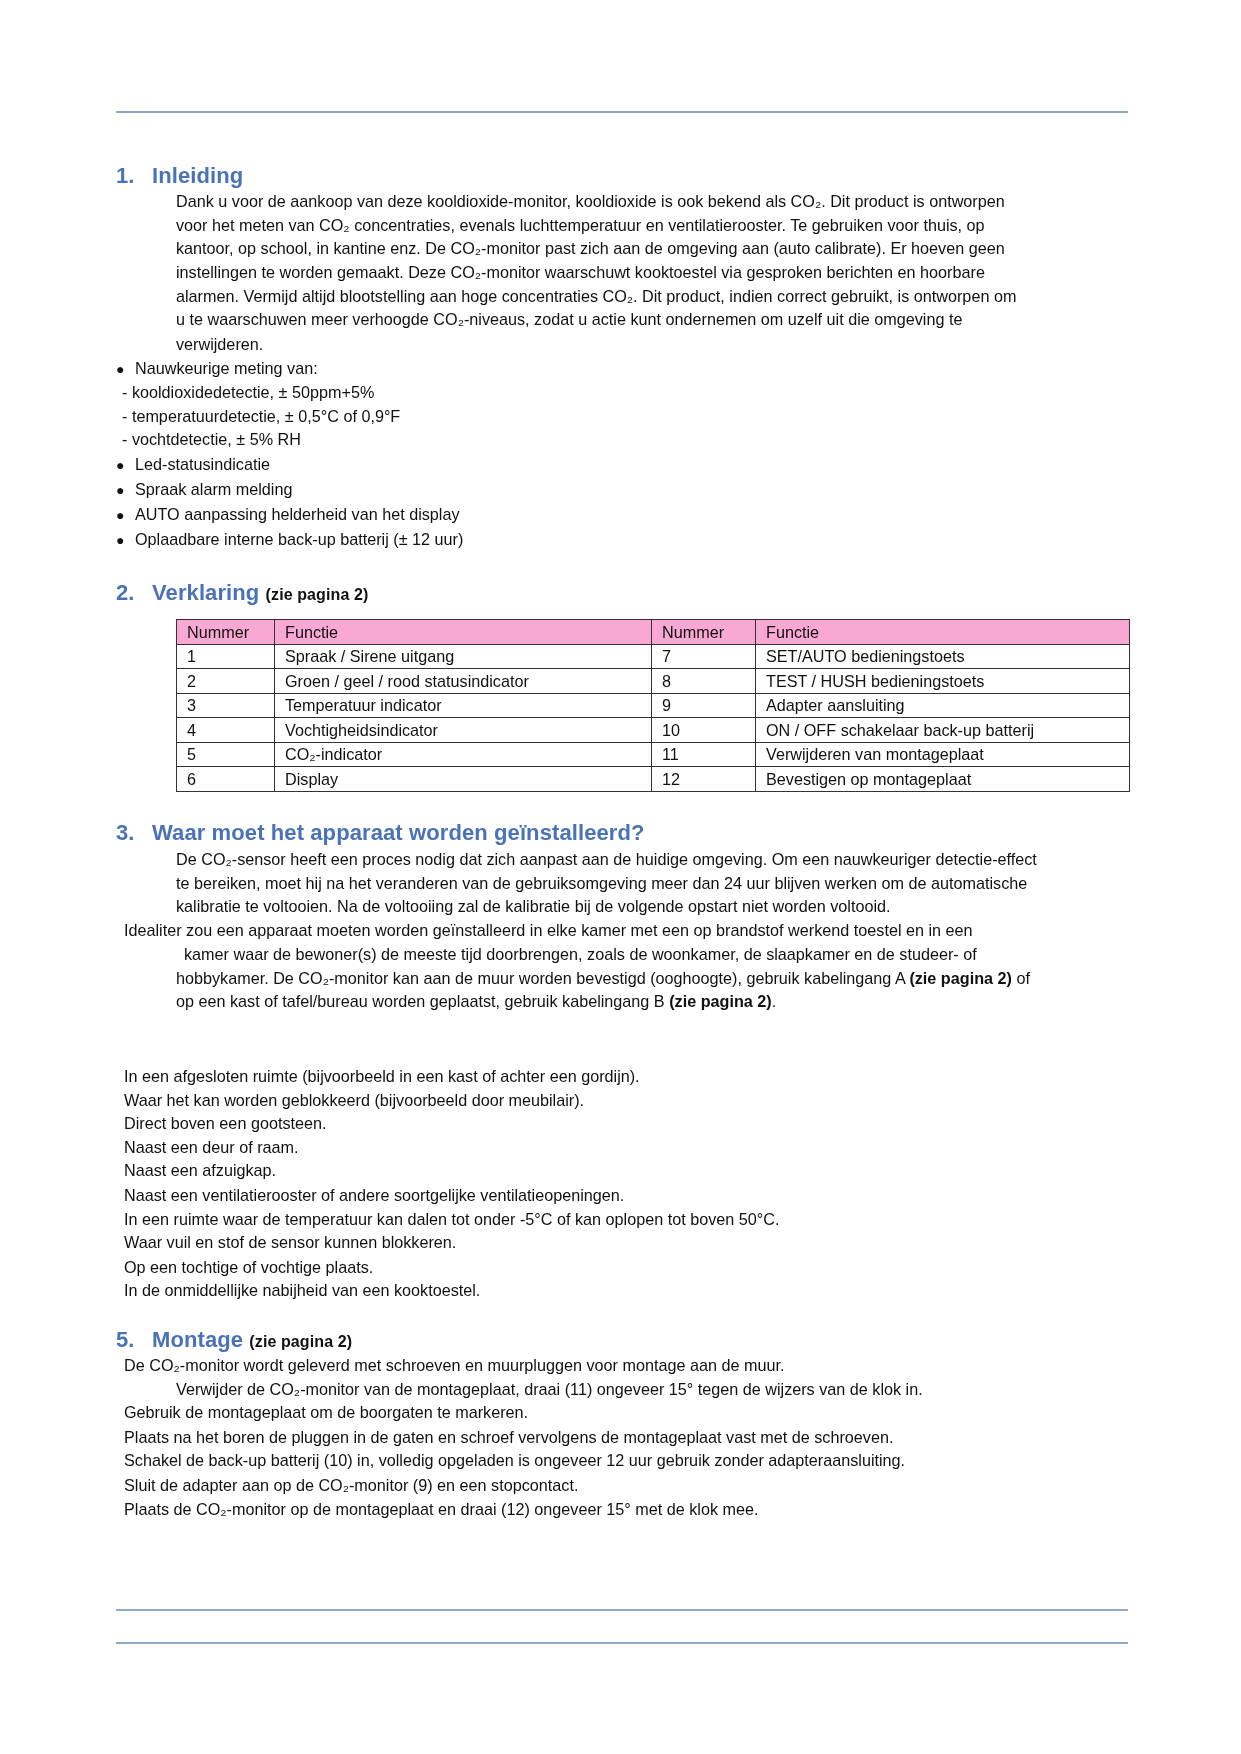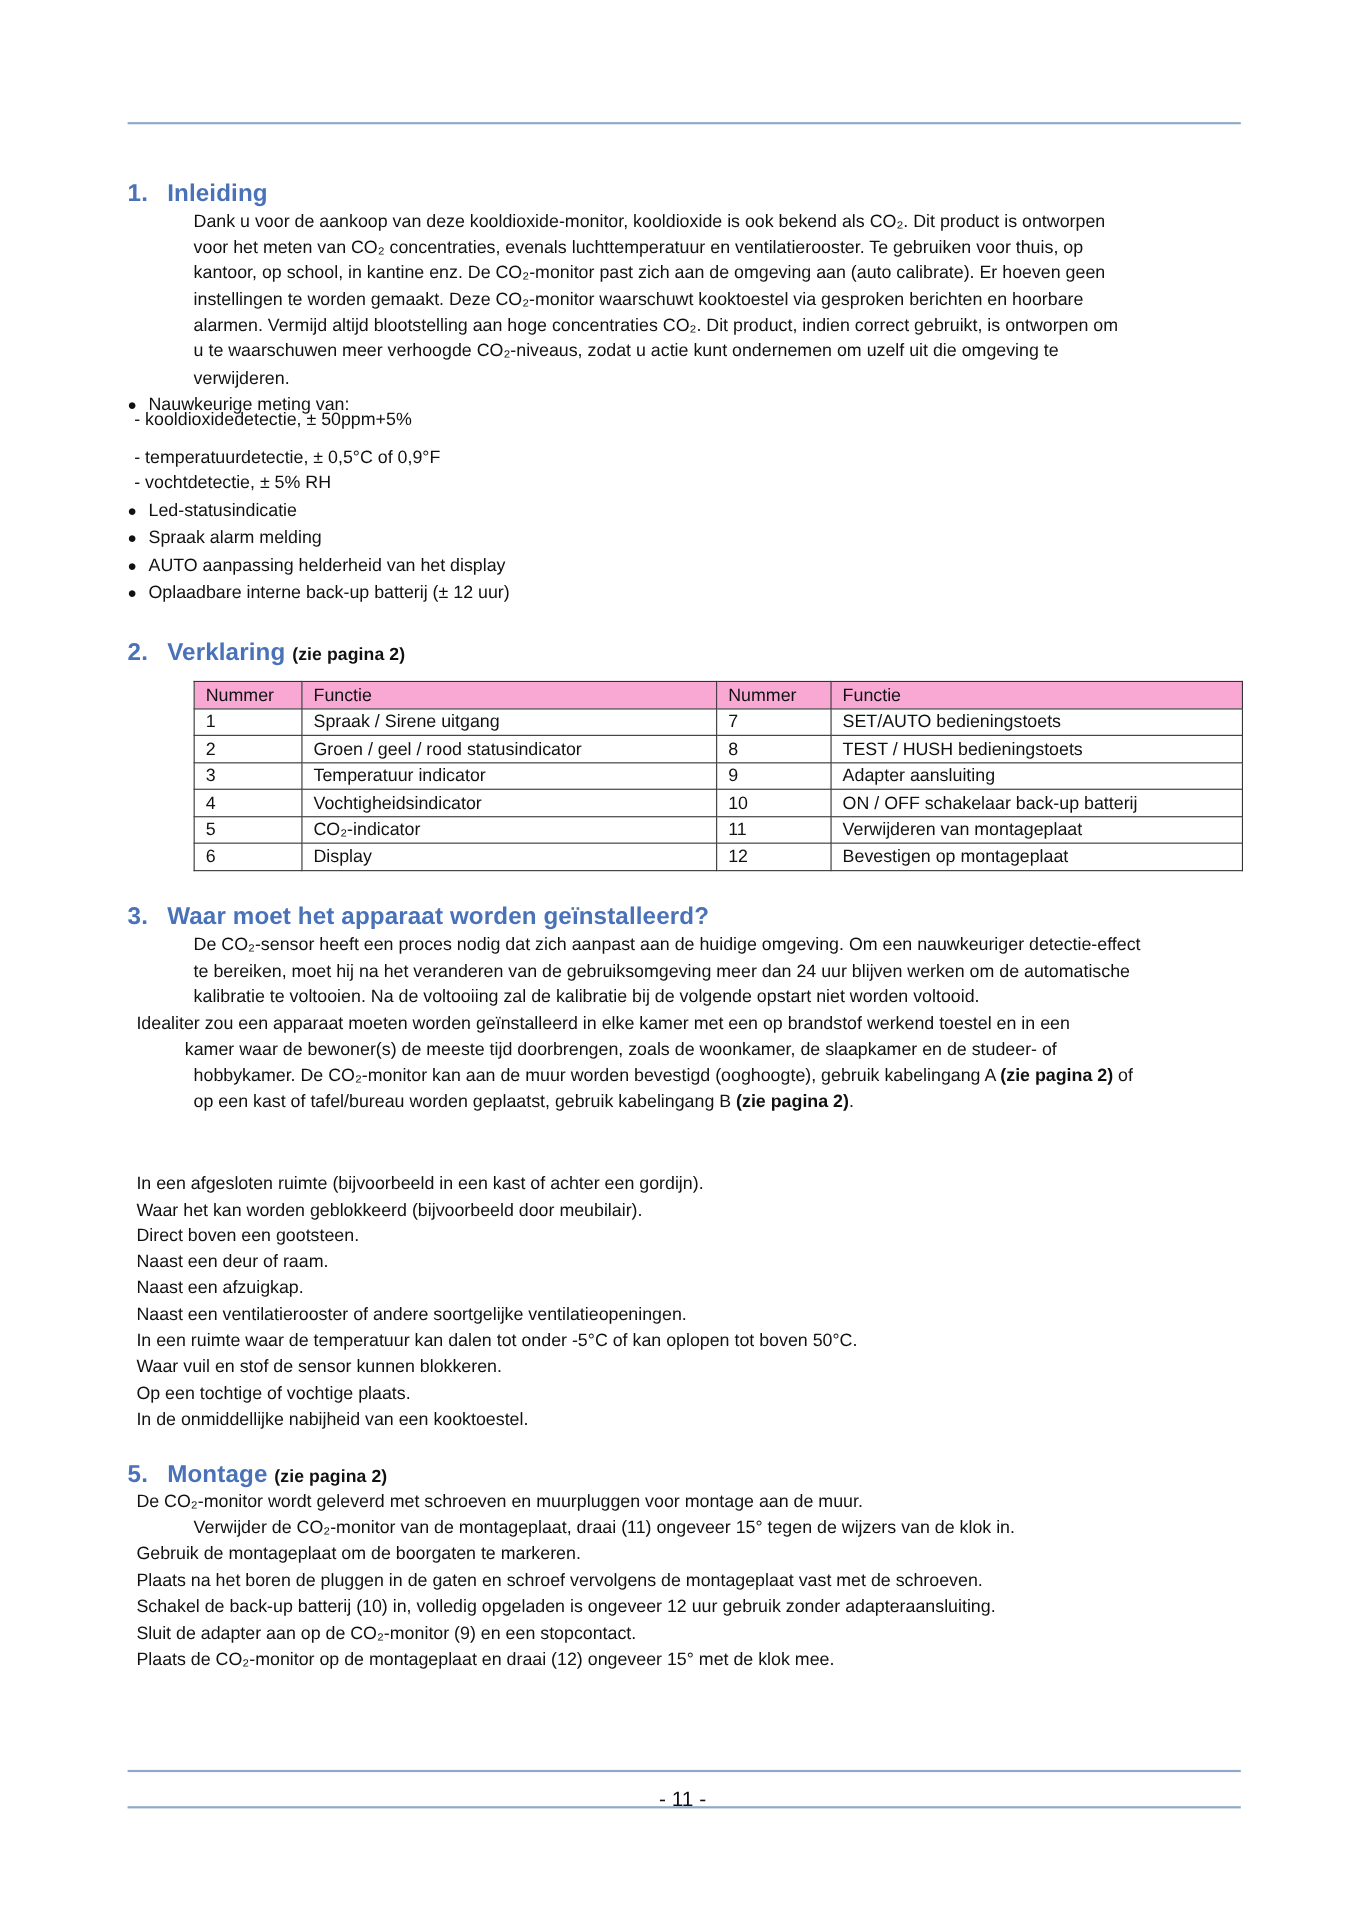--- a/index.html
+++ b/index.html
@@ -34,21 +34,21 @@
     <div class="line" style="left:176px; top:216px;">voor het meten van CO₂ concentraties, evenals luchttemperatuur en ventilatierooster. Te gebruiken voor thuis, op</div>
     <div class="line" style="left:176px; top:239px;">kantoor, op school, in kantine enz. De CO₂-monitor past zich aan de omgeving aan (auto calibrate). Er hoeven geen</div>
     <div class="line" style="left:176px; top:263px;">instellingen te worden gemaakt. Deze CO₂-monitor waarschuwt kooktoestel via gesproken berichten en hoorbare</div>
     <div class="line" style="left:176px; top:287px;">alarmen. Vermijd altijd blootstelling aan hoge concentraties CO₂. Dit product, indien correct gebruikt, is ontworpen om</div>
     <div class="line" style="left:176px; top:310px;">u te waarschuwen meer verhoogde CO₂-niveaus, zodat u actie kunt ondernemen om uzelf uit die omgeving te</div>
     <div class="line" style="left:176px; top:335px;">verwijderen.</div>
   </div>
 
   <div>
     <div class="bullet" style="top:359px;"><span class="dot">●</span><span>Nauwkeurige meting van:</span></div>
-    <div class="line" style="left:122px; top:372px;">- kooldioxidedetectie, ± 50ppm+5%</div>
+    <div class="line" style="left:122px; top:383px;">- kooldioxidedetectie, ± 50ppm+5%</div>
     <div class="line" style="left:122px; top:407px;">- temperatuurdetectie, ± 0,5°C of 0,9°F</div>
     <div class="line" style="left:122px; top:430px;">- vochtdetectie, ± 5% RH</div>
     <div class="bullet" style="top:455px;"><span class="dot">●</span><span>Led-statusindicatie</span></div>
     <div class="bullet" style="top:480px;"><span class="dot">●</span><span>Spraak alarm melding</span></div>
     <div class="bullet" style="top:505px;"><span class="dot">●</span><span>AUTO aanpassing helderheid van het display</span></div>
     <div class="bullet" style="top:530px;"><span class="dot">●</span><span>Oplaadbare interne back-up batterij (± 12 uur)</span></div>
   </div>
 
   <div class="h" style="top:580px;">
     <span class="num">2.</span><span>Verklaring</span>
@@ -105,21 +105,21 @@
   <div class="h" style="top:820px;">
     <span class="num">3.</span><span>Waar moet het apparaat worden geïnstalleerd?</span>
   </div>
   <div>
     <div class="line" style="left:176px; top:850px;">De CO₂-sensor heeft een proces nodig dat zich aanpast aan de huidige omgeving. Om een nauwkeuriger detectie-effect</div>
     <div class="line" style="left:176px; top:874px;">te bereiken, moet hij na het veranderen van de gebruiksomgeving meer dan 24 uur blijven werken om de automatische</div>
     <div class="line" style="left:176px; top:897px;">kalibratie te voltooien. Na de voltooiing zal de kalibratie bij de volgende opstart niet worden voltooid.</div>
   </div>
   <div>
     <div class="line" style="left:124px; top:921px;">Idealiter zou een apparaat moeten worden geïnstalleerd in elke kamer met een op brandstof werkend toestel en in een</div>
-    <div class="line" style="left:168px; top:945px;">kamer waar de bewoner(s) de meeste tijd doorbrengen, zoals de woonkamer, de slaapkamer en de studeer- of</div>
+    <div class="line" style="left:184px; top:945px;">kamer waar de bewoner(s) de meeste tijd doorbrengen, zoals de woonkamer, de slaapkamer en de studeer- of</div>
     <div class="line" style="left:176px; top:969px;"><span>hobbykamer. De CO₂-monitor kan aan de muur worden bevestigd (ooghoogte), gebruik kabelingang A </span><b>(zie pagina 2)</b><span> of</span></div>
     <div class="line" style="left:176px; top:992px;"><span>op een kast of tafel/bureau worden geplaatst, gebruik kabelingang B </span><b>(zie pagina 2)</b><span>.</span></div>
   </div>
 
   <div>
     <div class="line" style="left:124px; top:1067px;">In een afgesloten ruimte (bijvoorbeeld in een kast of achter een gordijn).</div>
     <div class="line" style="left:124px; top:1091px;">Waar het kan worden geblokkeerd (bijvoorbeeld door meubilair).</div>
     <div class="line" style="left:124px; top:1114px;">Direct boven een gootsteen.</div>
     <div class="line" style="left:124px; top:1138px;">Naast een deur of raam.</div>
     <div class="line" style="left:124px; top:1161px;">Naast een afzuigkap.</div>
@@ -138,15 +138,14 @@
     <div class="line" style="left:124px; top:1356px;">De CO₂-monitor wordt geleverd met schroeven en muurpluggen voor montage aan de muur.</div>
     <div class="line" style="left:176px; top:1380px;">Verwijder de CO₂-monitor van de montageplaat, draai (11) ongeveer 15° tegen de wijzers van de klok in.</div>
     <div class="line" style="left:124px; top:1403px;">Gebruik de montageplaat om de boorgaten te markeren.</div>
     <div class="line" style="left:124px; top:1428px;">Plaats na het boren de pluggen in de gaten en schroef vervolgens de montageplaat vast met de schroeven.</div>
     <div class="line" style="left:124px; top:1451px;">Schakel de back-up batterij (10) in, volledig opgeladen is ongeveer 12 uur gebruik zonder adapteraansluiting.</div>
     <div class="line" style="left:124px; top:1476px;">Sluit de adapter aan op de CO₂-monitor (9) en een stopcontact.</div>
     <div class="line" style="left:124px; top:1500px;">Plaats de CO₂-monitor op de montageplaat en draai (12) ongeveer 15° met de klok mee.</div>
   </div>
 
   <div class="rule" style="top:1609px;"></div>
-  <div class="pagenum">- 11 -</div>
   <div class="rule" style="top:1642px;"></div>
 </div>
 
 </body></html>

